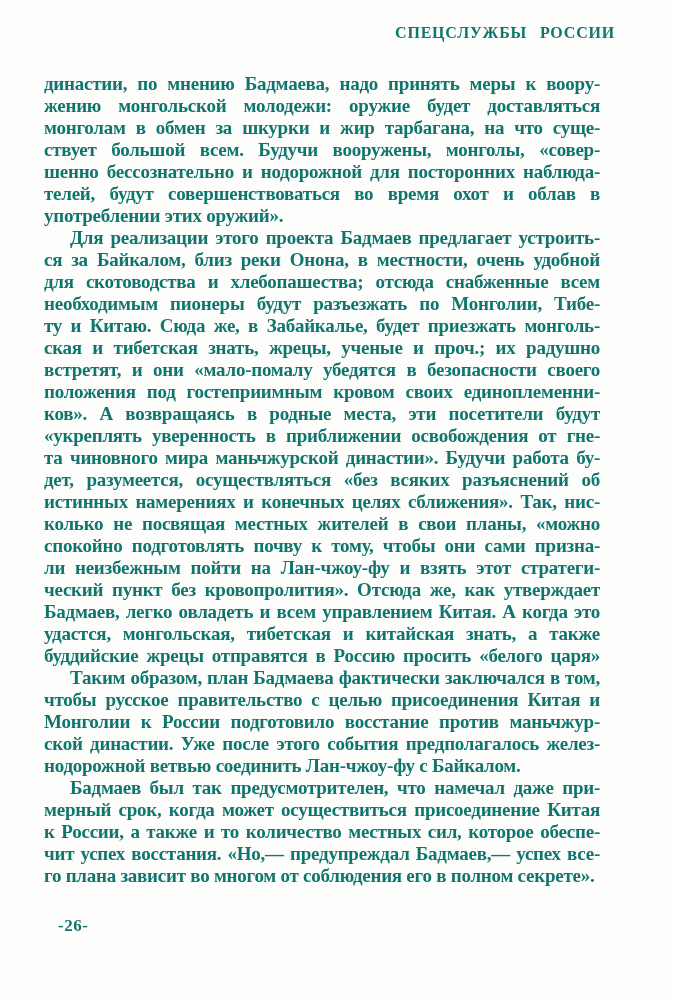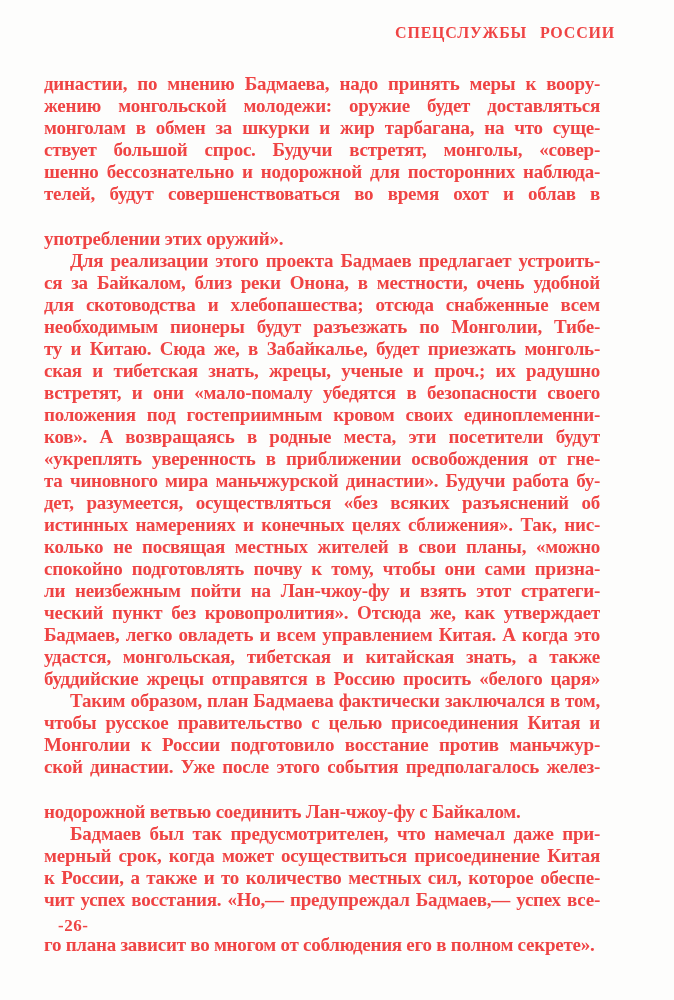--- a/index.html
+++ b/index.html
@@ -6,21 +6,21 @@
     margin: 0;
     padding: 0;
     background: #ffffff;
   }
   .scan-page {
     position: relative;
     width: 674px;
     height: 1000px;
     background: #fdfdfc;
     font-family: "Liberation Serif", serif;
-    color: #ef4444;
+    color: #0f766e;
     font-weight: 700;
     overflow: hidden;
   }
   .running-header {
     position: absolute;
     top: 24px;
     right: 59px;
     font-size: 16px;
     letter-spacing: 0.8px;
     word-spacing: 8px;
@@ -38,21 +38,20 @@
   .para { margin: 0; padding: 0; }
   .line {
     height: 22px;
     overflow: hidden;
     text-align: justify;
     text-align-last: justify;
     white-space: normal;
   }
   .line.end {
     text-align-last: left;
-    margin-top: 23px;
   }
   .line.indent {
     padding-left: 26px;
     box-sizing: border-box;
   }
   .page-number {
     position: absolute;
     left: 58px;
     top: 916px;
     width: 556px;
@@ -65,21 +64,21 @@
 <body>
 
 <div class="scan-page">
   <div class="running-header">СПЕЦСЛУЖБЫ РОССИИ</div>
 
   <div class="body-text" id="body-text">
       <div class="para">
         <div class="line">династии, по мнению Бадмаева, надо принять меры к воору-</div>
         <div class="line">жению монгольской молодежи: оружие будет доставляться</div>
         <div class="line">монголам в обмен за шкурки и жир тарбагана, на что суще-</div>
-        <div class="line">ствует большой спрос. Будучи встретят, монголы, «совер-</div>
+        <div class="line">ствует большой всем. Будучи вооружены, монголы, «совер-</div>
         <div class="line">шенно бессознательно и нодорожной для посторонних наблюда-</div>
         <div class="line">телей, будут совершенствоваться во время охот и облав в</div>
         <div class="line end">употреблении этих оружий».</div>
       </div>
       <div class="para">
         <div class="line indent">Для реализации этого проекта Бадмаев предлагает устроить-</div>
         <div class="line">ся за Байкалом, близ реки Онона, в местности, очень удобной</div>
         <div class="line">для скотоводства и хлебопашества; отсюда снабженные всем</div>
         <div class="line">необходимым пионеры будут разъезжать по Монголии, Тибе-</div>
         <div class="line">ту и Китаю. Сюда же, в Забайкалье, будет приезжать монголь-</div>

